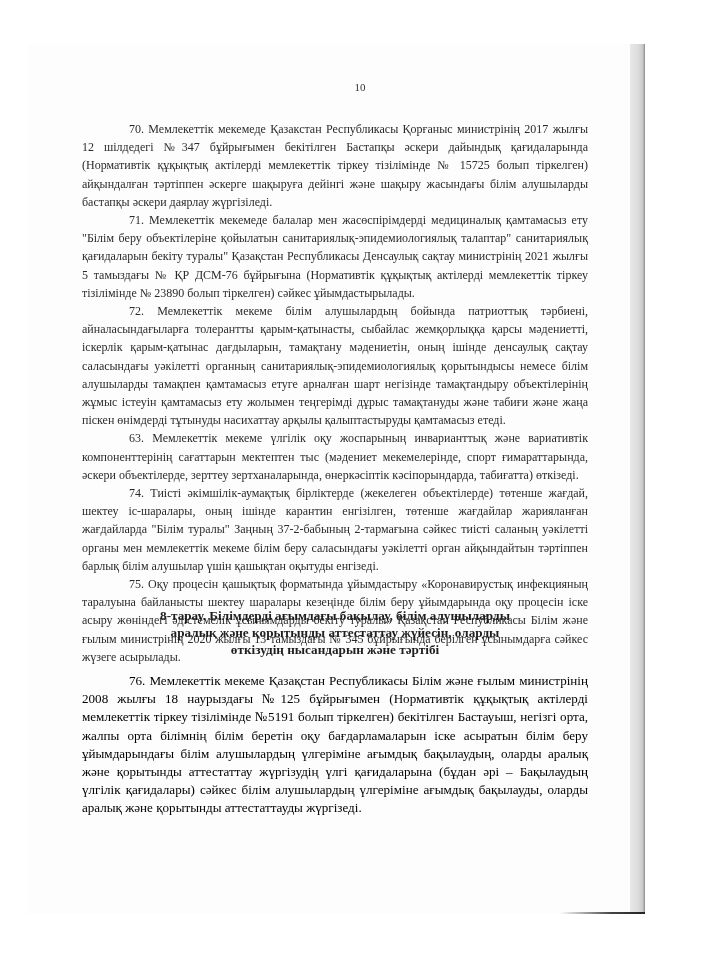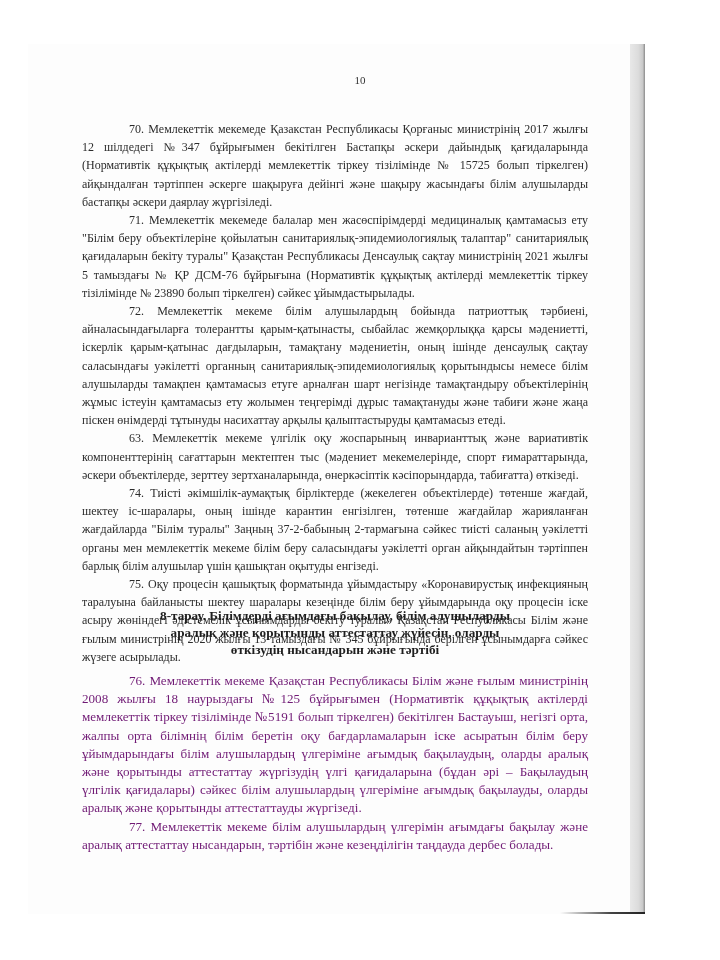--- a/index.html
+++ b/index.html
@@ -34,21 +34,21 @@
     .page-bottom {
       position: absolute;
       left: 560px;
       top: 912px;
       width: 85px;
       height: 2px;
       background: linear-gradient(to right, rgba(60,60,60,0) 0%, #444 60%, #222 100%);
     }
     .page-number {
       position: absolute;
-      top: 74px;
+      top: 81px;
       left: 0;
       width: 720px;
       text-align: center;
       font-size: 11px;
       color: #333;
     }
     .content {
       position: absolute;
       left: 82px;
       top: 120px;
@@ -75,21 +75,21 @@
     }
     .heading div { margin: 0; }
     .content2 {
       position: absolute;
       left: 82px;
       top: 672px;
       width: 506px;
       font-size: 13.1px;
       line-height: 18.2px;
       text-align: justify;
-      color: #701a75;
+      color: #000000;
     }
   </style>
 </head>
 <body>
 
 <div class="page"></div>
 <div class="page-edge"></div>
 <div class="page-bottom"></div>
 
 <div class="page-number">10</div>
@@ -104,14 +104,13 @@
 </div>
 
 <div class="heading">
   <div>8-тарау.  Білімдерді ағымдағы бақылау, білім алушыларды</div>
   <div>аралық және қорытынды аттестаттау жүйесін, оларды</div>
   <div>өткізудің нысандарын және тәртібі</div>
 </div>
 
 <div class="content2">
   <p class="para">76. Мемлекеттік мекеме Қазақстан Республикасы Білім және ғылым министрінің 2008 жылғы 18 наурыздағы №125 бұйрығымен (Нормативтік құқықтық актілерді мемлекеттік тіркеу тізілімінде №5191 болып тіркелген) бекітілген Бастауыш, негізгі орта, жалпы орта білімнің білім беретін оқу бағдарламаларын іске асыратын білім беру ұйымдарындағы білім алушылардың үлгеріміне ағымдық бақылаудың, оларды аралық және қорытынды аттестаттау жүргізудің үлгі қағидаларына (бұдан әрі – Бақылаудың үлгілік қағидалары) сәйкес білім алушылардың үлгеріміне ағымдық бақылауды, оларды аралық және қорытынды аттестаттауды жүргізеді.</p>
-  <p class="para">77. Мемлекеттік мекеме білім алушылардың үлгерімін ағымдағы бақылау және аралық аттестаттау нысандарын, тәртібін және кезеңділігін таңдауда дербес болады.</p>
 </div>
 
 </body></html>

